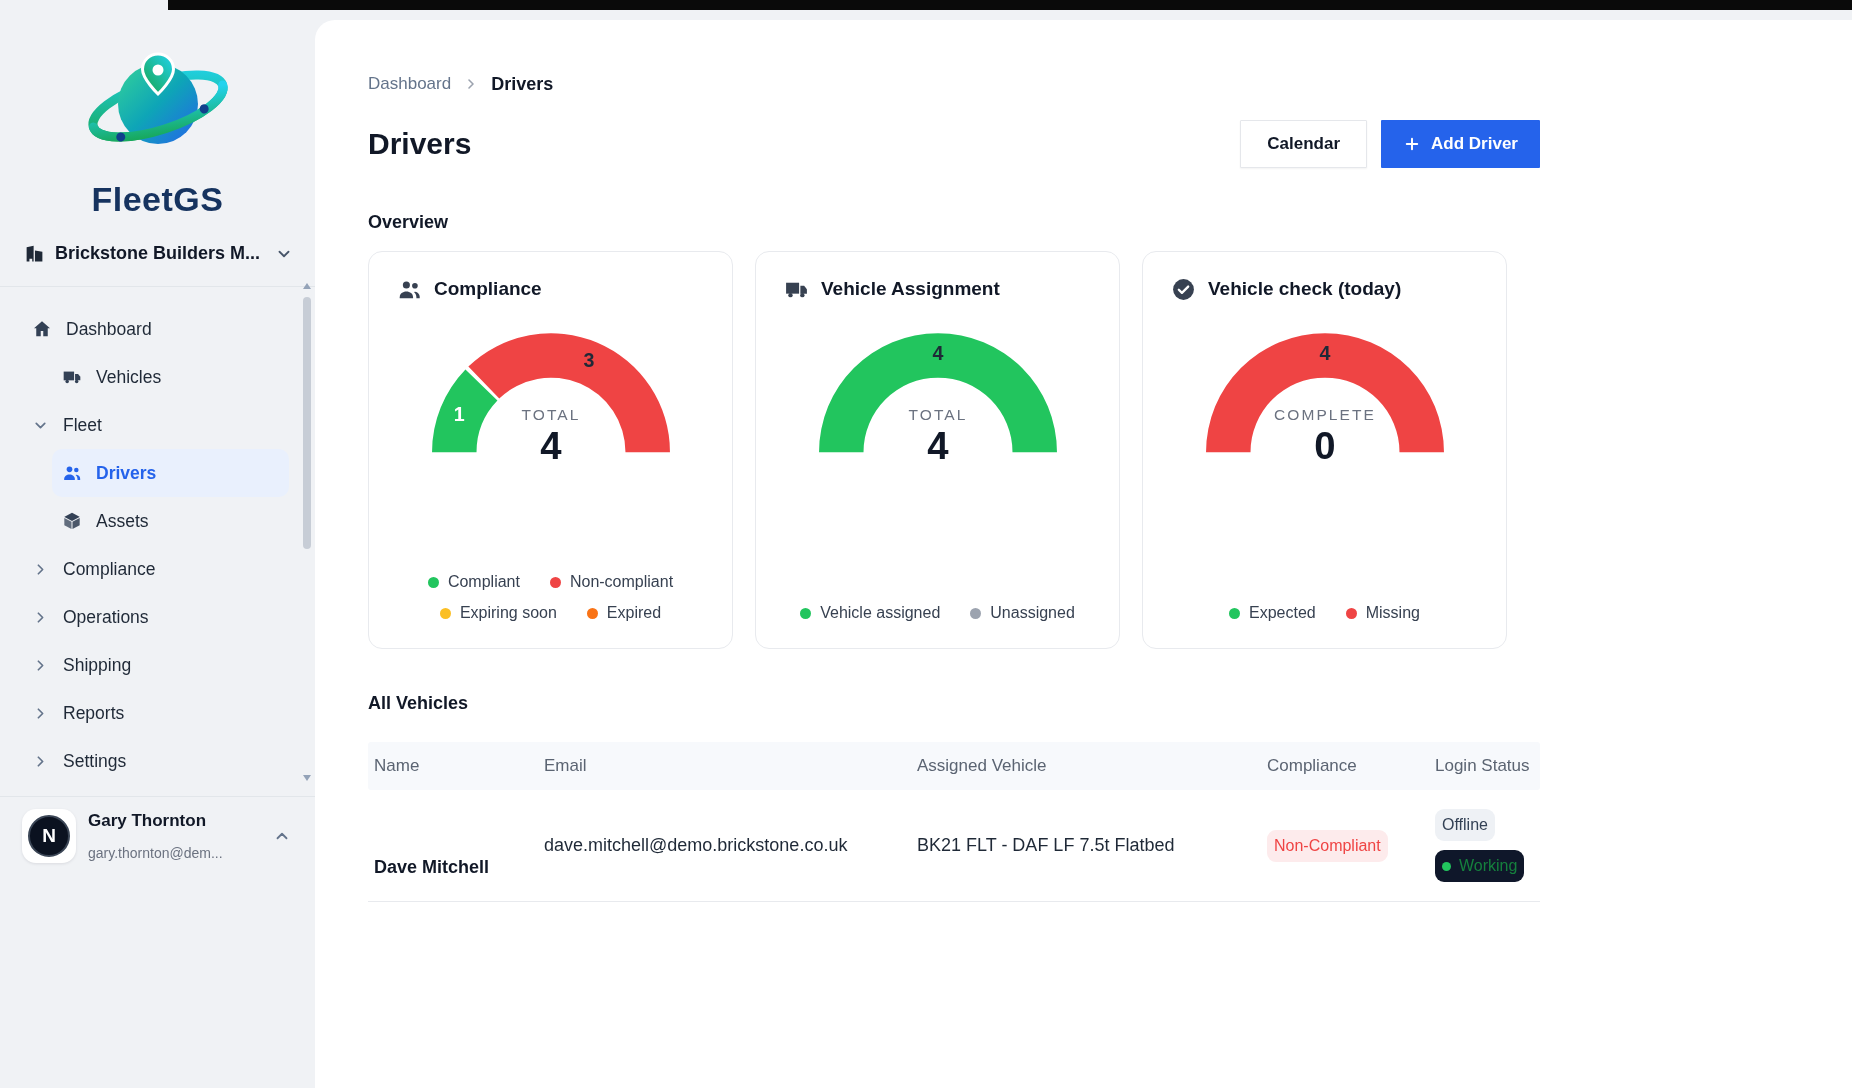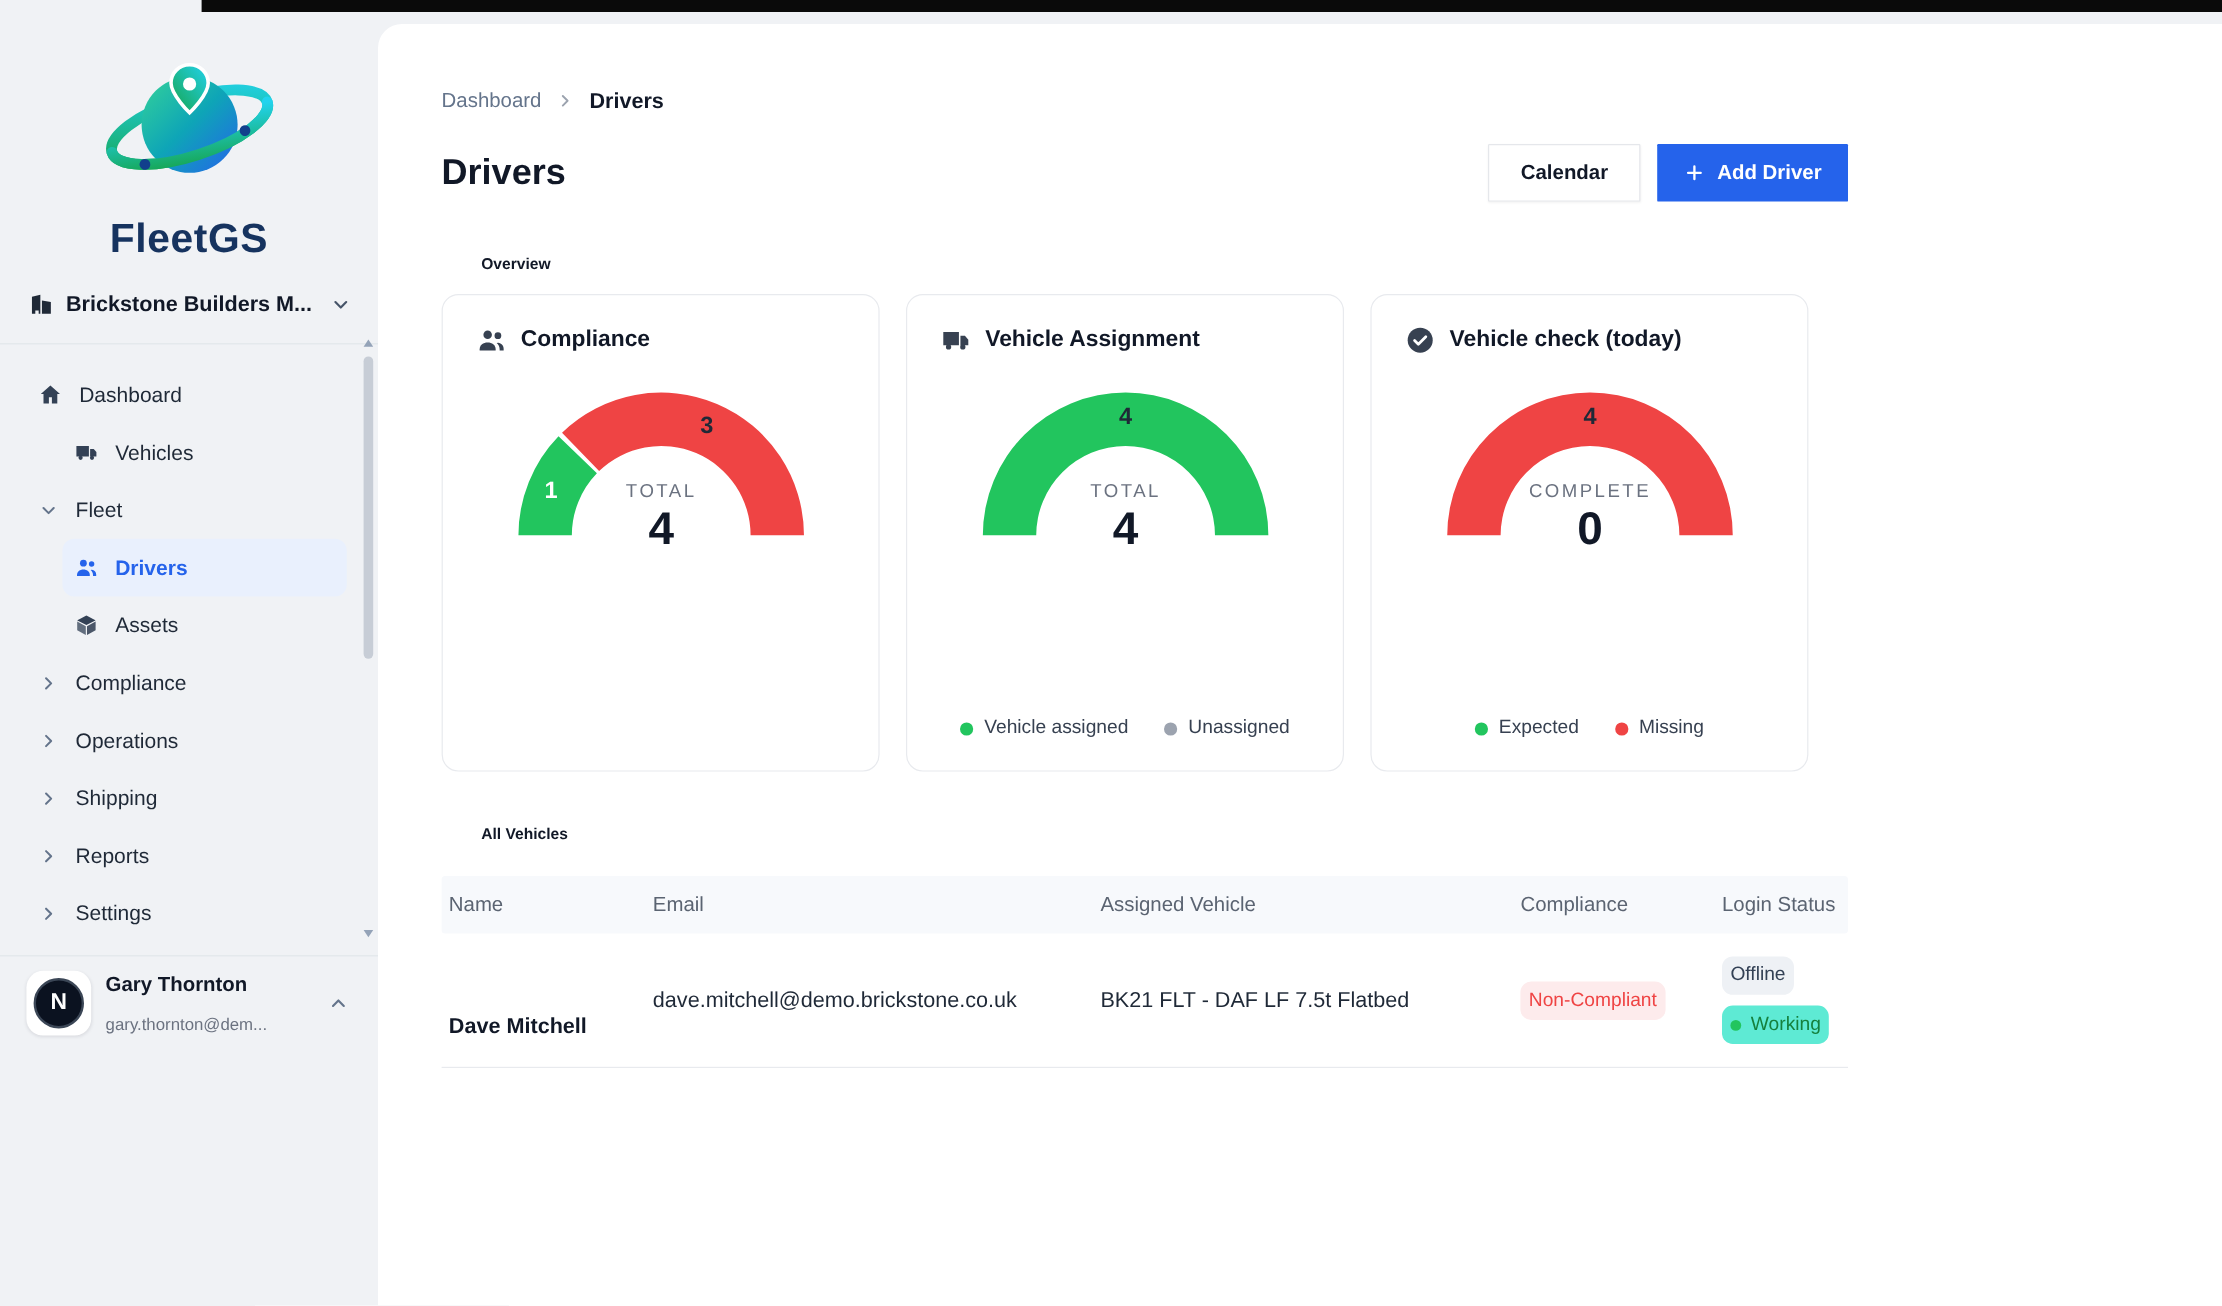--- a/index.html
+++ b/index.html
@@ -61,21 +61,21 @@
   .crumb-current { color:#111827; font-weight:600; font-size:18px; }
 
   .title-row { display:flex; align-items:center; justify-content:space-between; margin-bottom:44px; height:48px; }
   .page-title { font-size:30px; font-weight:800; color:#111827; }
   .title-actions { display:flex; align-items:center; gap:14px; }
   .btn { height:48px; border-radius:1px; font-size:17px; font-weight:600; display:inline-flex; align-items:center; cursor:pointer; font-family:inherit;text-align:right; }
   .btn-calendar { background:#fff; border:1px solid #e5e7eb; padding:0 26px; color:#111827; box-shadow:0 1px 2px rgba(0,0,0,.05); }
   .btn-add { background:#2563eb; border:none; color:#fff; padding:0 22px; gap:10px; }
   .plus-ic { width:18px; height:18px; color:#fff; }
 
-  .section-heading { font-size:13px; font-weight:700; color:#111827;margin-left:33px; }
+  .section-heading { font-size:18px; font-weight:700; color:#111827; }
   .overview-heading { margin-bottom:18px; }
   .alldrivers-heading { margin-bottom:28px; }
 
   .cards-row { display:flex; gap:22px; margin-bottom:44px; }
   .card { width:365px; height:398px; background:#fff; border:1px solid #e8eaee; border-radius:14px; padding:24px 20px 18px; display:flex; flex-direction:column; align-items:center; }
   .card-head { display:flex; align-items:center; gap:12px; align-self:flex-start; margin-left:8px; height:26px; }
   .card-ic { width:25px; height:25px; color:#374151; }
   .card-title { font-size:19px; font-weight:700; color:#111827; }
   .gauge { width:280px; height:150px; margin-top:26px; overflow:visible; }
   .legend { margin-top:auto; display:flex; flex-wrap:wrap; justify-content:center; column-gap:30px; row-gap:13px; max-width:305px; padding-bottom:8px; }
@@ -84,21 +84,21 @@
 
   .table { width:1172px; }
   .t-head { display:grid; grid-template-columns:170px 373px 350px 168px 1fr; background:#f7f9fc; height:48px; align-items:center; border-radius:3px; }
   .th { font-size:17px; color:#5b6472; padding-left:6px; font-weight:500; }
   .t-row { display:grid; grid-template-columns:170px 373px 350px 168px 1fr; align-items:center; min-height:112px; border-bottom:1px solid #e8eaee; }
   .td { padding-left:6px; font-size:18px; color:#1f2937; }
   .td-name { font-weight:700; color:#111827;margin-top:44px; }
   .pill { display:inline-flex; align-items:center; gap:8px; border-radius:9px; padding:7px 7px; font-size:16px; font-weight:500; white-space:nowrap; }
   .pill-noncompliant { background:#fdebec; color:#ef4444; }
   .pill-offline { background:#eef1f5; color:#334155; }
-  .pill-working { background:#5eead4; color:#15803d; }
+  .pill-working { background:#0f172a; color:#15803d; }
   .pill-dot { width:9px; height:9px; border-radius:50%; background:#22c55e; }
   .login-cell { display:flex; flex-direction:column; gap:9px; align-items:flex-start; }
 </style>
 </head>
 <body>
 
 <div class="topbar"></div>
 
 <div class="app">
 
@@ -309,20 +309,38 @@
               <span class="card-title">Compliance</span>
             </div>
             <svg class="gauge" viewBox="15 30 270 145">
                 <path d="M 35.00 150.00 A 115 115 0 0 1 67.28 70.11 L 98.21 99.98 A 72 72 0 0 0 78.00 150.00 Z" fill="#22c55e"></path>
                 <text x="61.3" y="119.8" text-anchor="middle" fill="#ffffff" font-size="19" font-weight="700" font-family="Liberation Sans, sans-serif">1</text>
                 <path d="M 70.11 67.28 A 115 115 0 0 1 265.00 150.00 L 222.00 150.00 A 72 72 0 0 0 99.98 98.21 Z" fill="#ef4444"></path>
                 <text x="186.7" y="67.8" text-anchor="middle" fill="#1f2937" font-size="19" font-weight="700" font-family="Liberation Sans, sans-serif">3</text>
                 <text x="150" y="119" text-anchor="middle" fill="#6b7280" font-size="15" letter-spacing="2" font-weight="500" font-family="Liberation Sans, sans-serif">TOTAL</text>
                 <text x="150" y="157" text-anchor="middle" fill="#111827" font-size="37" font-weight="800" font-family="Liberation Sans, sans-serif">4</text>
               </svg>
+            <div class="legend">
+                <div class="legend-item">
+                  <span class="legend-dot" style="background: rgb(34, 197, 94);"></span>
+                  <span>Compliant</span>
+                </div>
+                <div class="legend-item">
+                  <span class="legend-dot" style="background: rgb(239, 68, 68);"></span>
+                  <span>Non-compliant</span>
+                </div>
+                <div class="legend-item">
+                  <span class="legend-dot" style="background: rgb(251, 191, 36);"></span>
+                  <span>Expiring soon</span>
+                </div>
+                <div class="legend-item">
+                  <span class="legend-dot" style="background: rgb(249, 115, 22);"></span>
+                  <span>Expired</span>
+                </div>
+              </div>
           </div>
           <div class="card">
             <div class="card-head">
               <span class="icon card-ic">
                   <svg viewBox="0 0 24 24" fill="currentColor">
                     <path d="M2 5.5h12.5V16H2z"></path>
                     <path d="M15.7 8.5h3.6l2.7 3.2V16h-6.3z"></path>
                     <circle cx="6.2" cy="17.4" r="2.1"></circle>
                     <circle cx="17.6" cy="17.4" r="2.1"></circle>
                   </svg>

